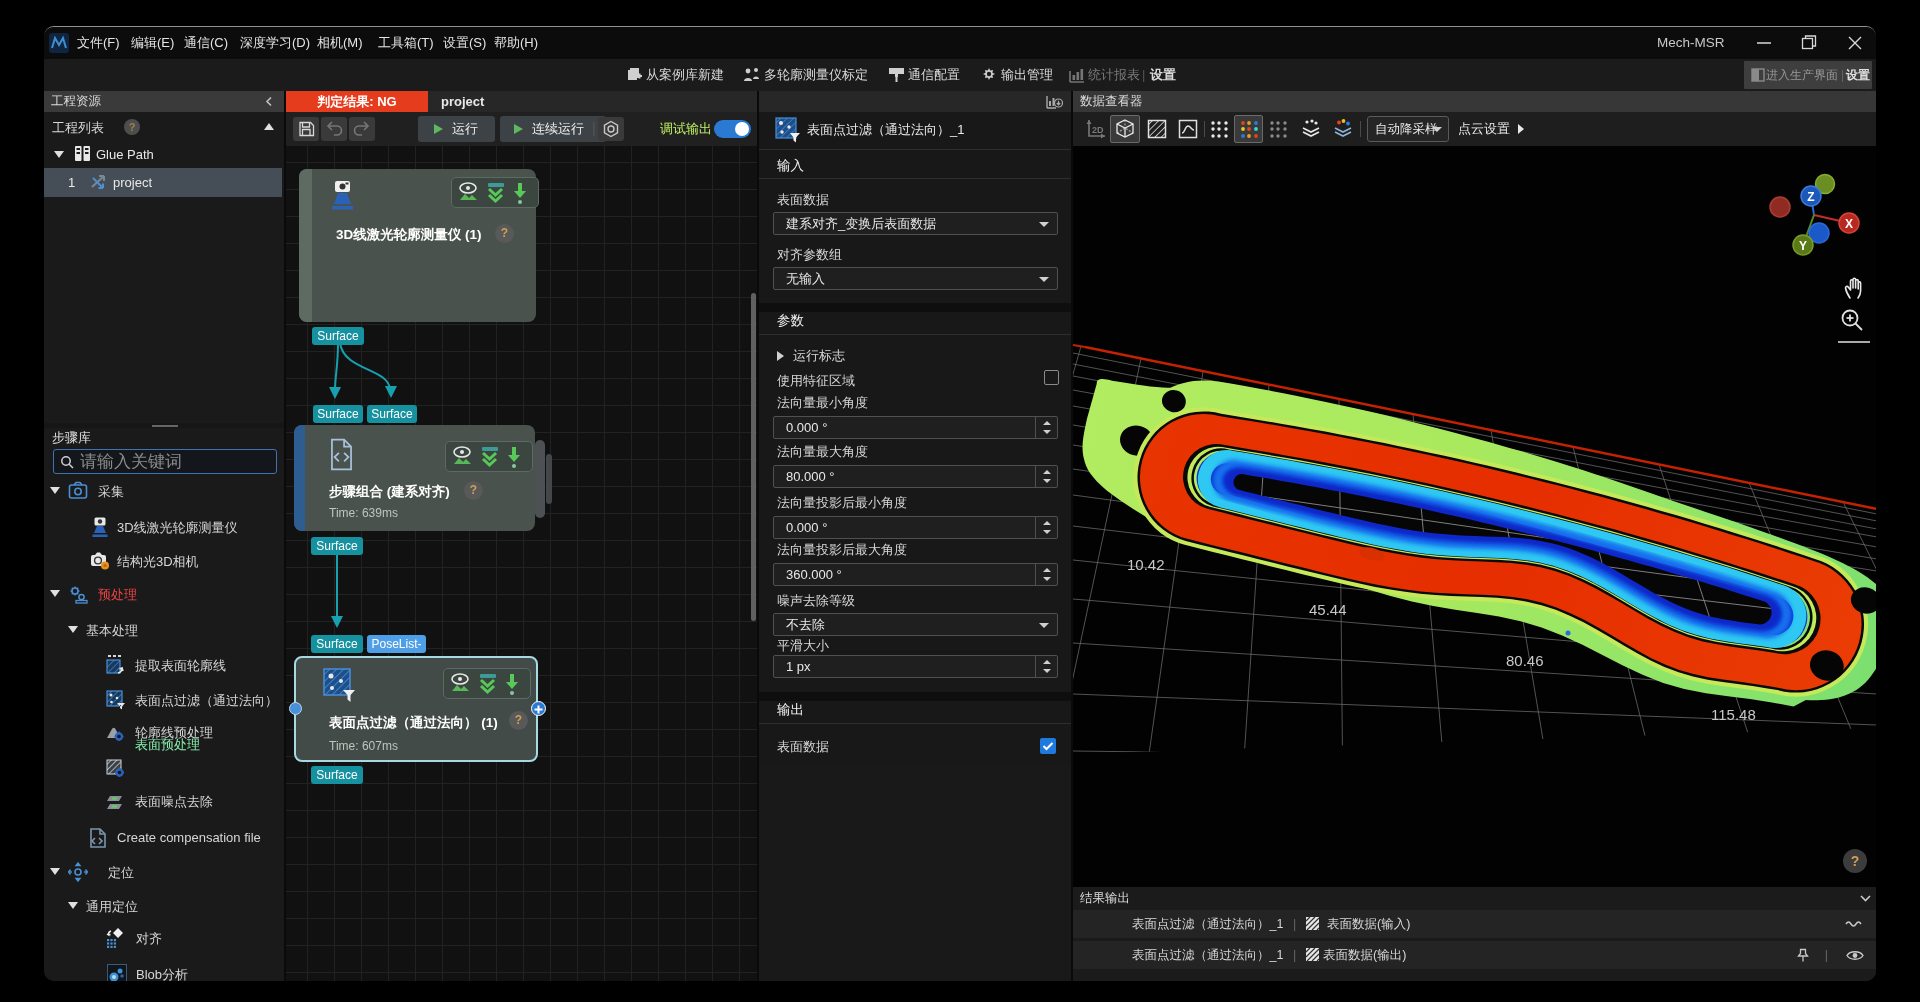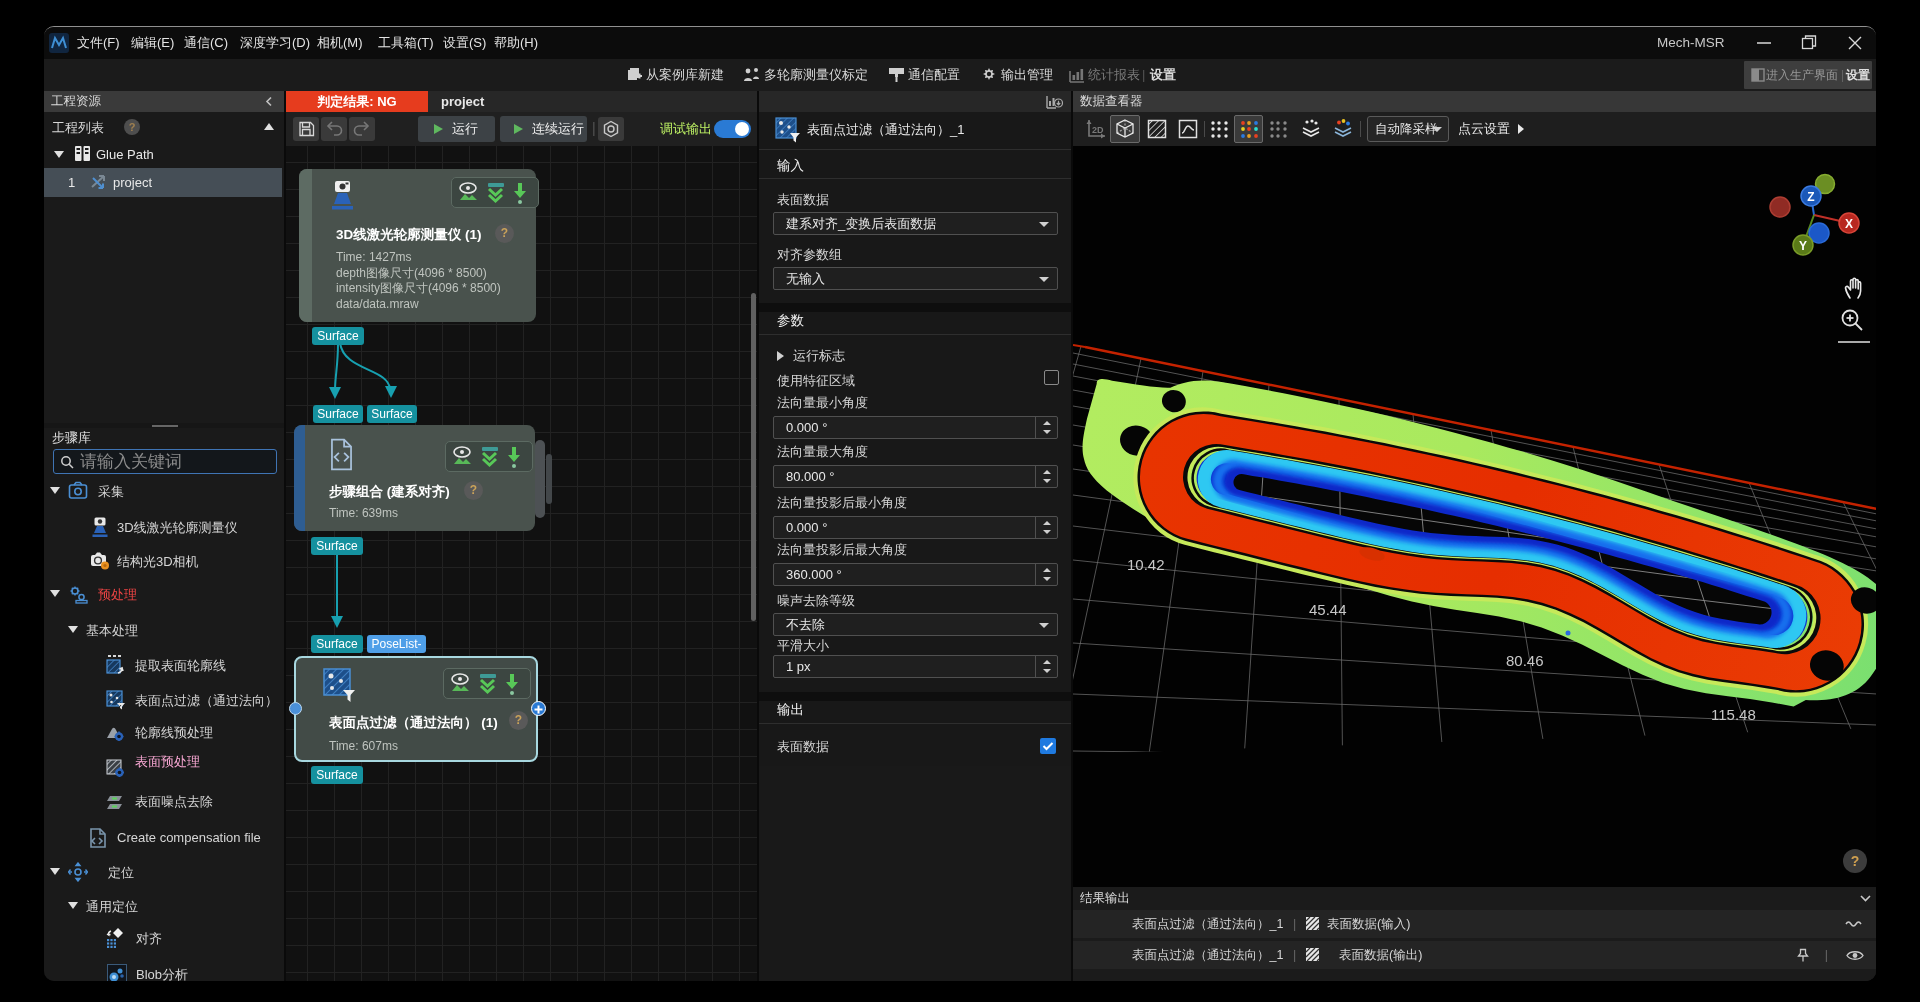--- a/index.html
+++ b/index.html
@@ -232,21 +232,21 @@
             <pattern id="hpc" width="4" height="4" patternTransform="rotate(45)" patternUnits="userSpaceOnUse">
               <rect width="4" height="4" fill="#3a3f44"></rect>
               <line x1="0" y1="0" x2="0" y2="4" stroke="#cfd4da" stroke-width="1.5"></line>
             </pattern>
           </defs>
           <rect x="1" y="1" width="14" height="14" fill="url(#hpc)" stroke="#cfd4da" stroke-width="1"></rect>
           <circle cx="13.5" cy="13.5" r="4.2" fill="#2a62b8"></circle>
           <circle cx="13.5" cy="13.5" r="1.8" fill="#10151c"></circle>
           <path d="M13.5 8.5 v2 M13.5 16.5 v2 M9 13.5 h2 M16 13.5 h2" stroke="#2a62b8" stroke-width="1.6"></path>
         </svg>
-        <div class="lp-txt" style="left:91px;top:662px;color:#f9a8d4">表面预处理</div>
+        <div class="lp-txt" style="left:91px;top:645px;color:#86efac">表面预处理</div>
         <svg class="ico" style="left:62px;top:702px" width="17" height="17" viewBox="0 0 17 17">
           <path d="M4 3 h12 l-3 5 H1 z" fill="#8a9098"></path>
           <path d="M6 5.5 h5" stroke="#5fd35f" stroke-width="1.8"></path>
           <path d="M4 11 h12 l-3 5 H1 z" fill="#8a9098"></path>
           <path d="M6 13.5 h5" stroke="#5fd35f" stroke-width="1.8"></path>
         </svg>
         <div class="lp-txt" style="left:91px;top:702px;color:#d6d6d6">表面噪点去除</div>
         <svg class="ico" style="left:44px;top:737px" width="20" height="20" viewBox="0 0 20 20">
           <path d="M3 1 h9 l5 5 v13 h-14 z" fill="none" stroke="#7a95ac" stroke-width="1.6"></path>
           <path d="M12 1 v5 h5" fill="none" stroke="#7a95ac" stroke-width="1.6"></path>
@@ -306,21 +306,21 @@
             <path d="M8 9 h8 a4.5 4.5 0 0 1 0 9 h-3" fill="none" stroke="#777" stroke-width="1.6"></path>
             <path d="M11 5 L7 9 L11 13" fill="none" stroke="#777" stroke-width="1.6"></path>
           </svg></div>
     <div class="gbtn" style="left:63px"><svg width="26" height="24" viewBox="0 0 26 24">
             <path d="M18 9 h-8 a4.5 4.5 0 0 0 0 9 h3" fill="none" stroke="#777" stroke-width="1.6"></path>
             <path d="M15 5 L19 9 L15 13" fill="none" stroke="#777" stroke-width="1.6"></path>
           </svg></div>
     <div class="runbtn" style="left:132px;width:77px"><svg style="position:absolute;left:14px;top:7px" width="12" height="12" viewBox="0 0 12 12">
             <path d="M2 1 L11 6 L2 11 z" fill="#5fb85f"></path>
           </svg><span style="margin-left:34px">运行</span></div>
-    <div class="runbtn" style="left:214px;width:87px"><svg style="position:absolute;left:12px;top:7px" width="12" height="12" viewBox="0 0 12 12">
+    <div class="runbtn" style="left:214px;width:106px"><svg style="position:absolute;left:12px;top:7px" width="12" height="12" viewBox="0 0 12 12">
             <path d="M2 1 L11 6 L2 11 z" fill="#5fb85f"></path>
           </svg><span style="margin-left:32px">连续运行</span></div>
     <div style="position:absolute;left:306px;top:8px;color:#555;font-size:14px">|</div>
     <div class="gbtn" style="left:312px"><svg width="26" height="24" viewBox="0 0 26 24">
             <path d="M13 4.5 l6.5 3.75 v7.5 L13 19.5 l-6.5-3.75 v-7.5 z" fill="none" stroke="#c8c8c8" stroke-width="1.4"></path>
             <circle cx="13" cy="12" r="3" fill="none" stroke="#c8c8c8" stroke-width="1.4"></circle>
           </svg></div>
     <div style="position:absolute;left:374px;top:0;height:34px;line-height:34px;color:#bef264;font-size:13px">调试输出</div>
     <div style="position:absolute;left:428px;top:8px;width:37px;height:18px;background:#2a7ad4;border-radius:9px">
           <div style="position:absolute;right:2px;top:2px;width:14px;height:14px;border-radius:50%;background:#fff"></div>
@@ -353,21 +353,20 @@
               <circle cx="16" cy="10" r="2" fill="#e8e8e8"></circle>
               <path d="M8 22 l5-6 4 4 3-3 5 5 z" fill="#58b858"></path>
               <rect x="36" y="5" width="16" height="4" rx="1" fill="#3e9a96"></rect>
               <path d="M37 11 l6.5 6 6.5-6" fill="none" stroke="#58c858" stroke-width="3"></path>
               <path d="M37 17 l6.5 6 6.5-6" fill="none" stroke="#58c858" stroke-width="3"></path>
               <path d="M68 5 v8 h4 l-6 7 -6-7 h4 v-8 z" fill="#58c858" transform="translate(2,0)"></path>
               <circle cx="68" cy="24" r="2" fill="#8ac8a0"></circle>
             </svg></div>
           <div class="ntitle" style="left:37px;top:57px">3D线激光轮廓测量仪 (1)</div>
           <div class="qmark" style="left:196px;top:55px">?</div>
-          <div class="nbody" style="left:37px;top:81px">Time: 1427ms<br>depth图像尺寸(4096 * 8500)<br>intensity图像尺寸(4096 * 8500)<br>data/data.mraw</div>
         </div>
         <div class="tag" style="left:26px;top:181px;width:52px">Surface</div>
         <div class="tag" style="left:27px;top:259px;width:50px">Surface</div>
         <div class="tag" style="left:81px;top:259px;width:50px">Surface</div>
         <div style="position:absolute;left:249px;top:294px;width:10px;height:78px;background:#4d5154;border-radius:5px"></div>
         <div style="position:absolute;left:260px;top:308px;width:6px;height:50px;background:#43474a;border-radius:4px"></div>
         <div class="node" style="left:8px;top:279px;width:241px;height:106px">
           <div class="nstrip" style="background:#2e5d92;width:11px"></div>
           <svg style="position:absolute;left:34px;top:13px" width="27" height="33" viewBox="0 0 30 38">
             <path d="M4 2 h14 l8 8 v26 h-22 z" fill="none" stroke="#a9c2dc" stroke-width="2"></path>
@@ -752,21 +751,21 @@
             <path d="M1 6 q2.5-4 5 0 t5 0 t5 0" fill="none" stroke="#c8c8c8" stroke-width="1.5"></path>
           </svg>
     </div>
     <div class="rrow" style="top:54px">
       <span style="margin-left:59px">表面点过滤（通过法向）_1</span>
       <span style="color:#666;margin-left:6px">|</span>
       <svg style="vertical-align:-3px;margin-left:5px" width="15" height="15" viewBox="0 0 15 15">
             <rect x="1" y="1" width="13" height="13" fill="#e8e8e8"></rect>
             <path d="M1 5 L5 1 M1 10 L10 1 M2 14 L14 2 M7 14 L14 7 M12 14 L14 12" stroke="#333" stroke-width="1.2"></path>
           </svg>
-      <span style="margin-left:16px">表面数据(输出)</span>
+      <span style="margin-left:0">表面数据(输出)</span>
       <svg style="position:absolute;right:66px;top:7px" width="14" height="15" viewBox="0 0 14 15">
             <path d="M4.5 1.5 h5 v4 l2 2.5 H2.5 l2-2.5 z" fill="none" stroke="#c8c8c8" stroke-width="1.3"></path>
             <line x1="7" y1="8" x2="7" y2="13.5" stroke="#c8c8c8" stroke-width="1.3"></line>
           </svg>
       <div style="position:absolute;right:48px;top:0;color:#666">|</div>
       <svg style="position:absolute;right:12px;top:8px" width="18" height="13" viewBox="0 0 18 13">
             <path d="M1 6.5 C4 1.5 14 1.5 17 6.5 C14 11.5 4 11.5 1 6.5 z" fill="none" stroke="#c8c8c8" stroke-width="1.4"></path>
             <circle cx="9" cy="6.5" r="2.4" fill="#c8c8c8"></circle>
           </svg>
     </div>

